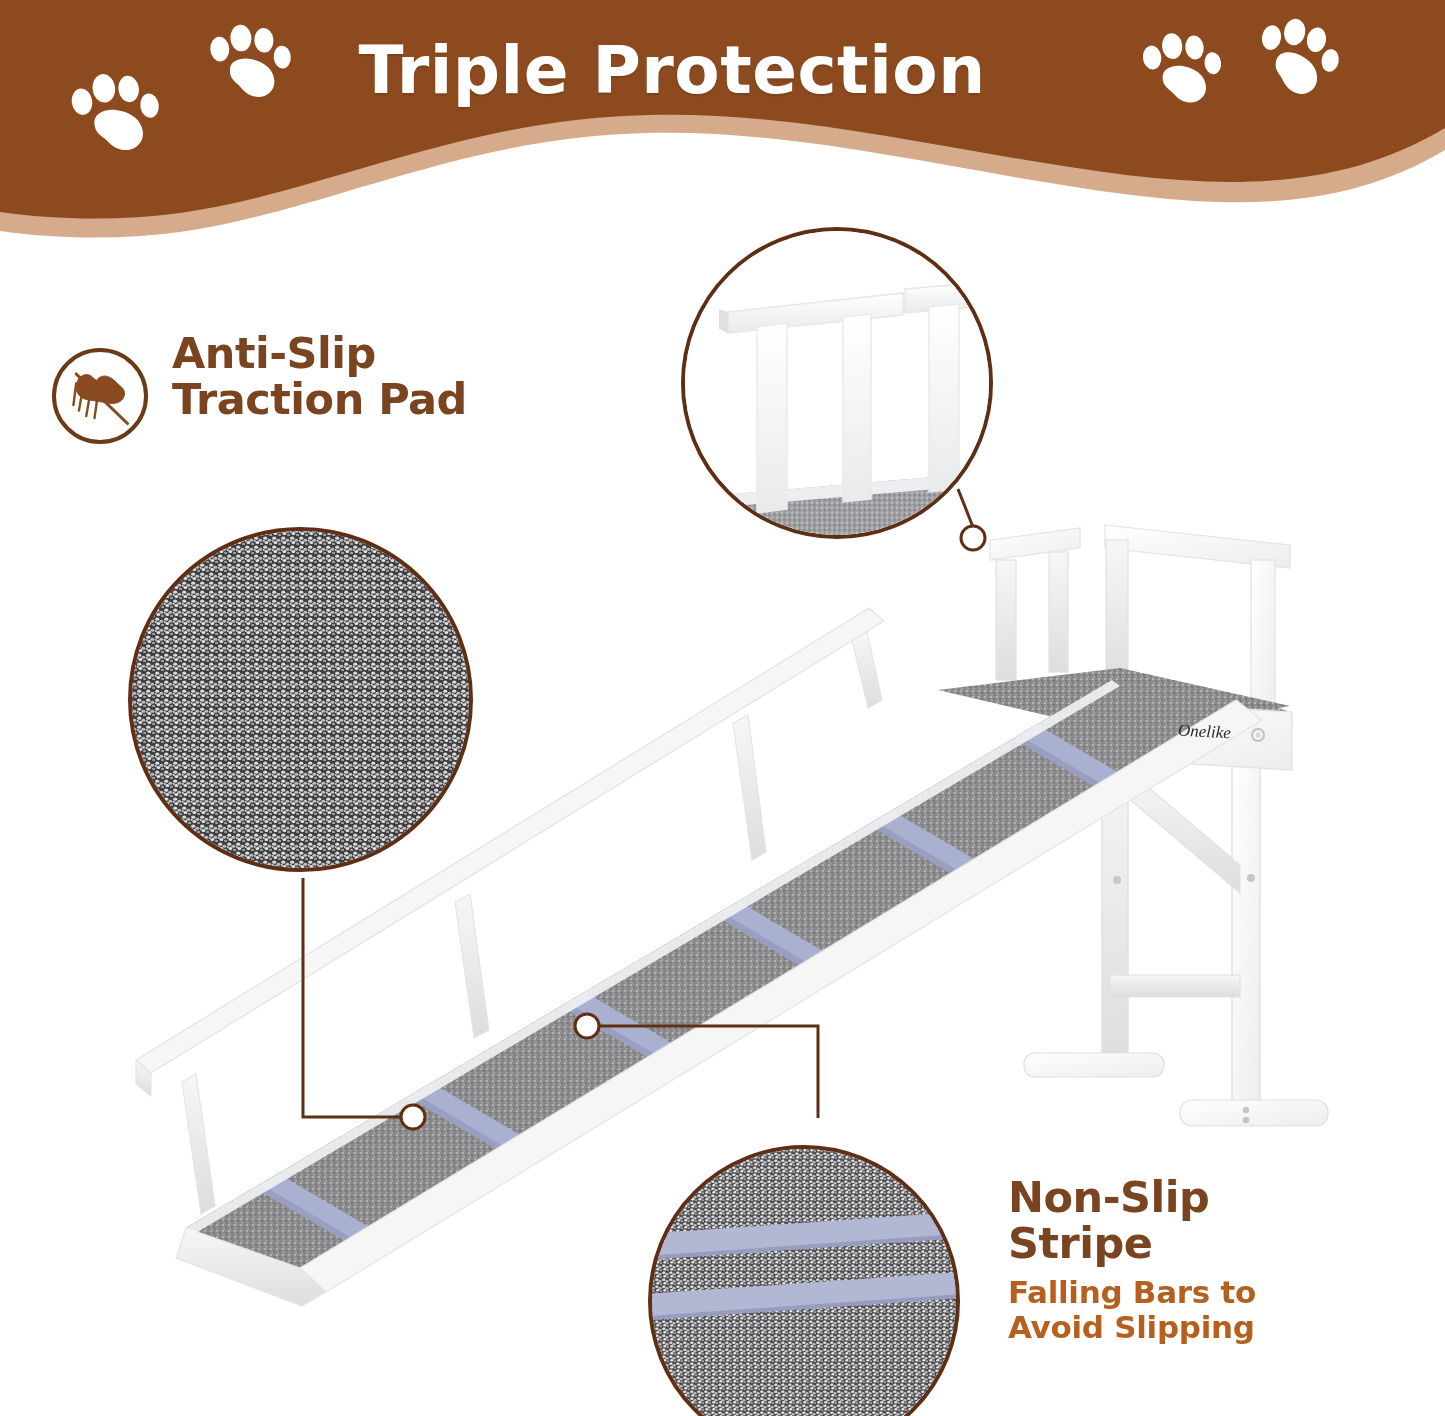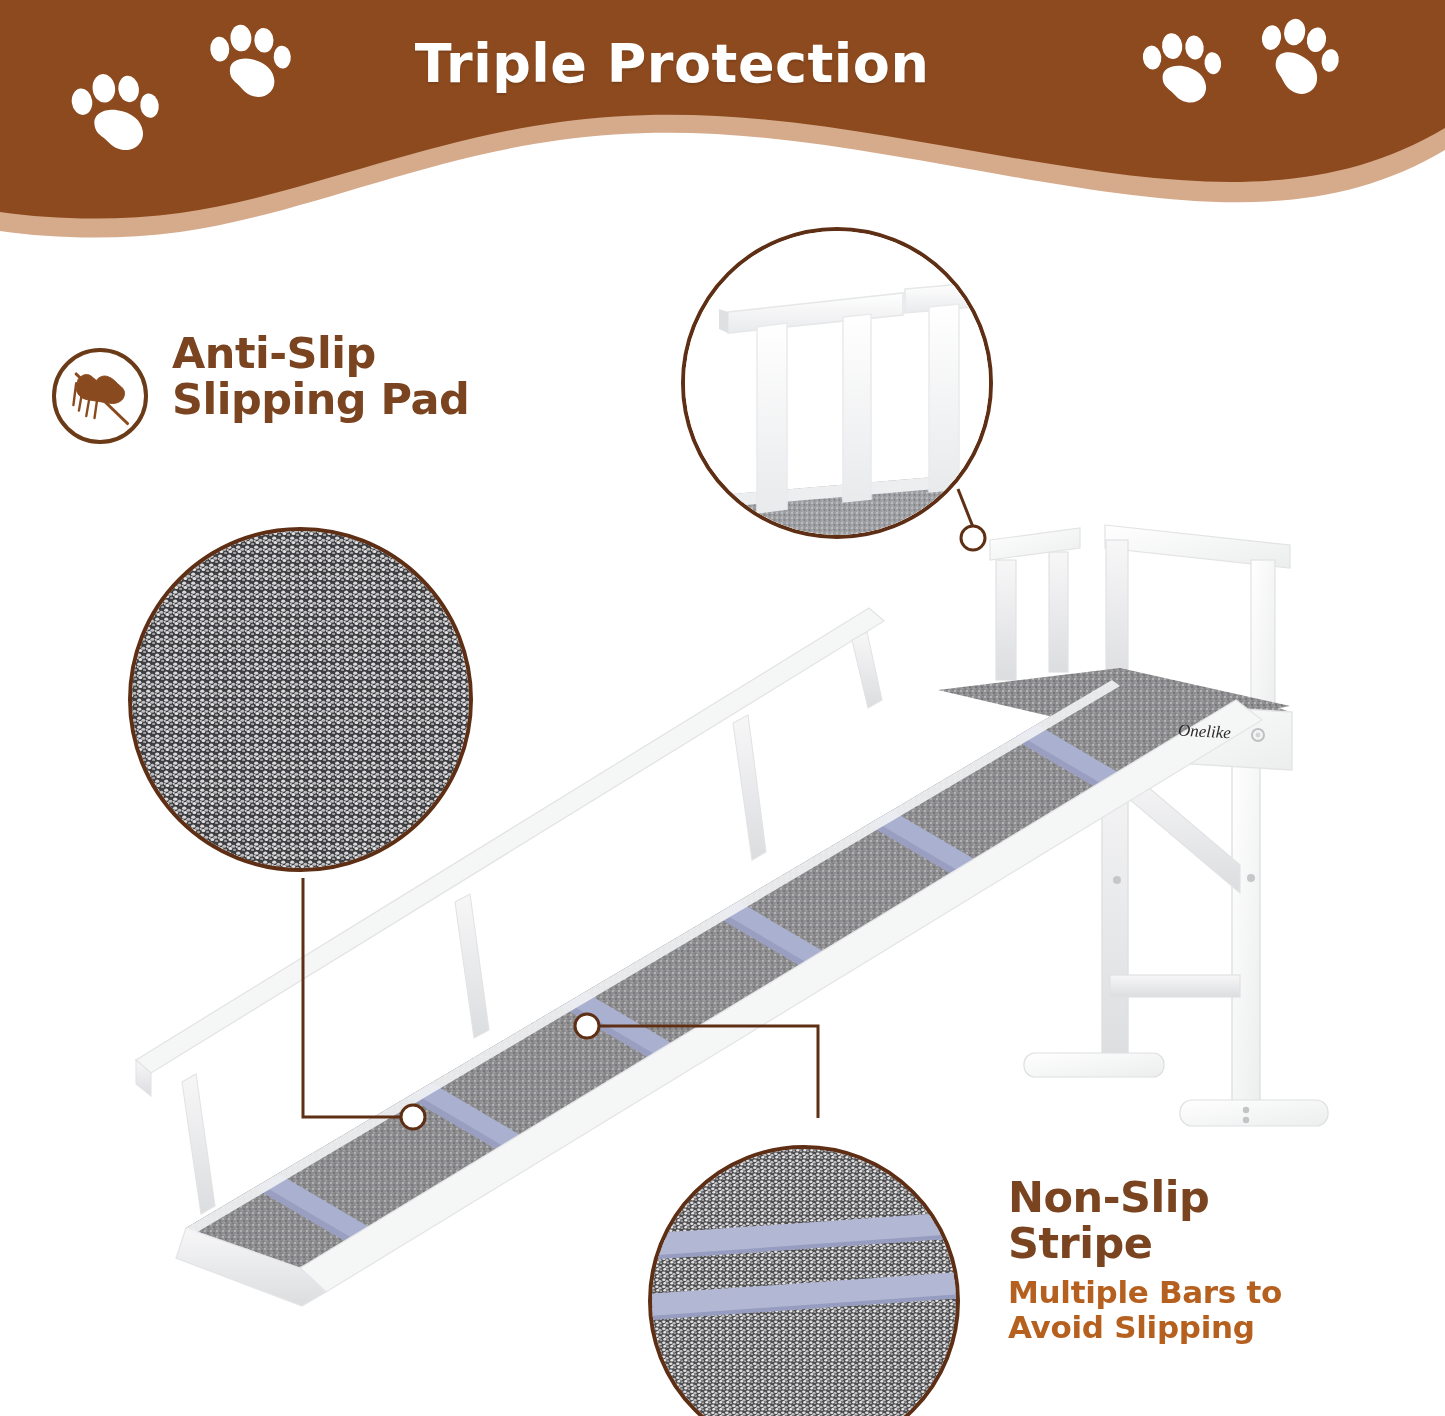--- a/index.html
+++ b/index.html
@@ -8,21 +8,21 @@
     font-family:"Liberation Sans","DejaVu Sans",sans-serif;
     background:#ffffff;
   }
   #stage{position:absolute;inset:0;width:1445px;height:1416px;}
 
   
   .banner{position:absolute;left:0;top:0;width:1445px;height:245px;}
   .banner svg{position:absolute;left:0;top:0;}
   .banner-title{
     position:absolute;left:0;top:32px;width:1344px;text-align:center;
-    font-size:54px;font-weight:bold;color:#ffffff;letter-spacing:.5px;
+    font-size:66px;font-weight:bold;color:#ffffff;letter-spacing:.5px;
     font-family:"DejaVu Sans",sans-serif;
     text-shadow:0 2px 2px rgba(0,0,0,.12);
   }
 
   
   .feat{position:absolute;}
   .feat-h{
     font-family:"DejaVu Sans",sans-serif;
     font-weight:bold;color:#7a4420;font-size:43px;line-height:1.07;
     letter-spacing:-.5px;white-space:pre-line;
@@ -299,26 +299,26 @@
           <path d="M29,41 L25,64"></path>
           <path d="M37,47 L33,70"></path>
           <path d="M45,51 L42,72"></path>
         </g>
         <path d="M22,24 L78,78" stroke="#8a4a1f" stroke-width="3.4" stroke-linecap="round" fill="none"></path>
       </g>
     </svg>
   </div>
   <div class="feat" style="left:172px;top:330px;width:420px;">
     <div class="feat-h">Anti-Slip
-Slipping Pad</div>
+Traction Pad</div>
   </div>
 
   <div class="feat" style="left:1028px;top:303px;width:400px;">
   </div>
 
   <div class="feat" style="left:1008px;top:1162px;width:420px;margin-top:12px;">
     <div class="feat-h">Non-Slip
 Stripe</div>
-    <div class="feat-s">Multiple Bars to
+    <div class="feat-s">Falling Bars to
 Avoid Slipping</div>
   </div>
 
 </div>
 
 </body></html>

